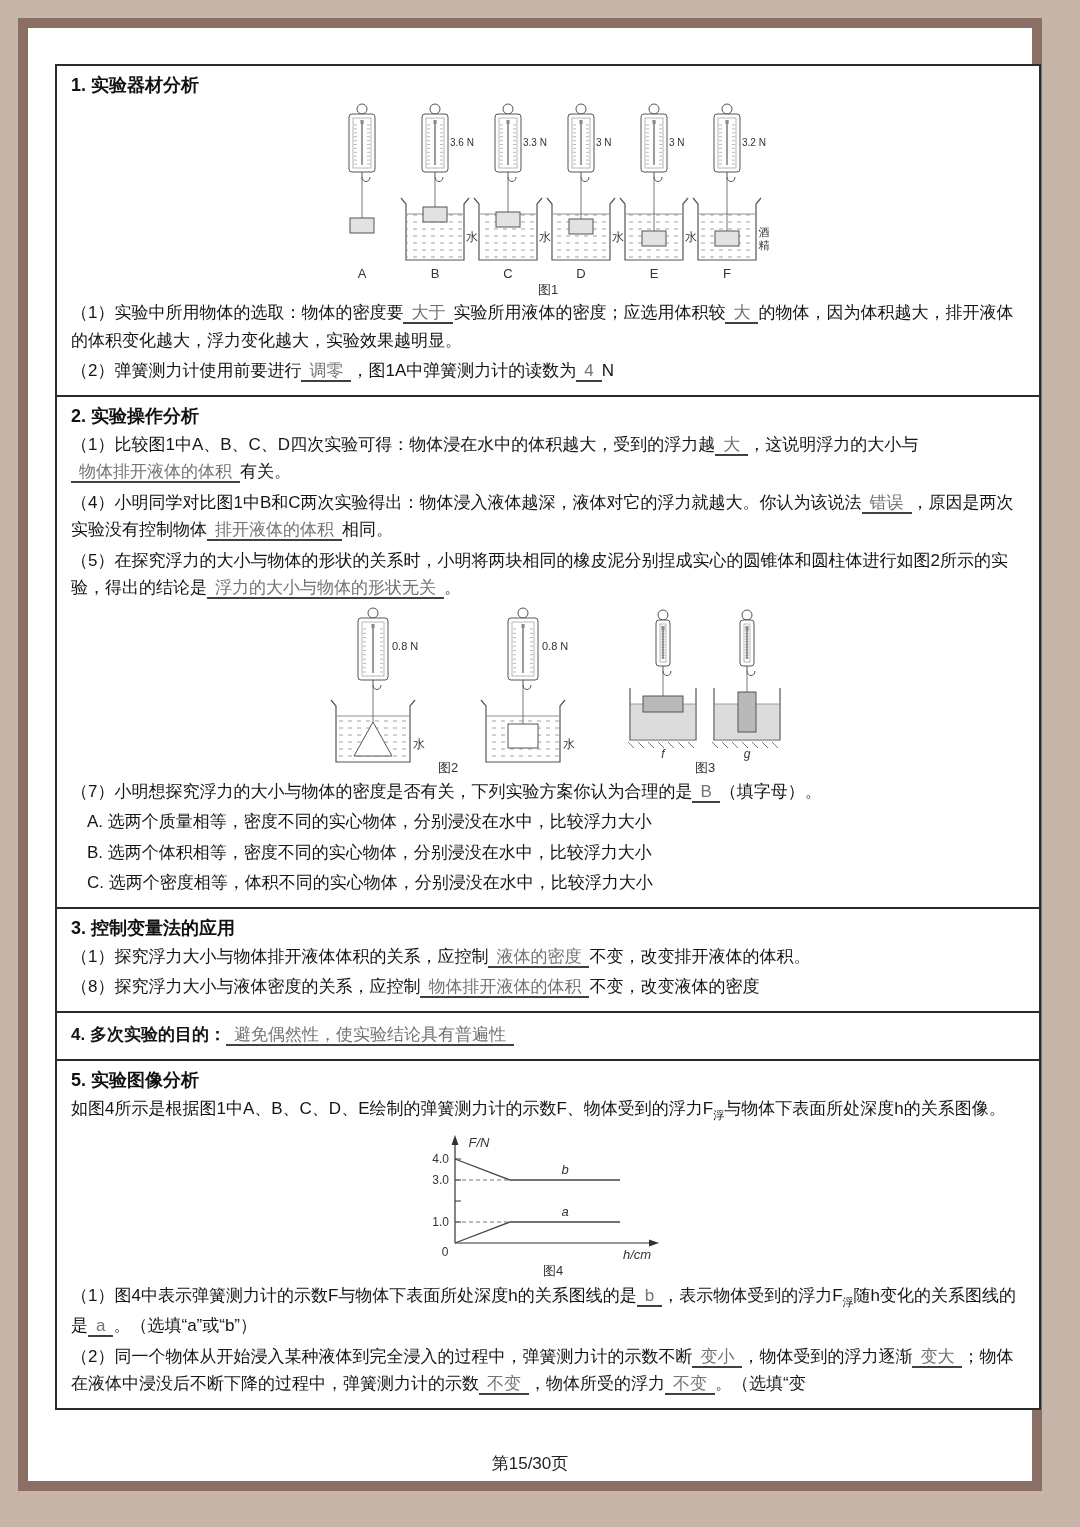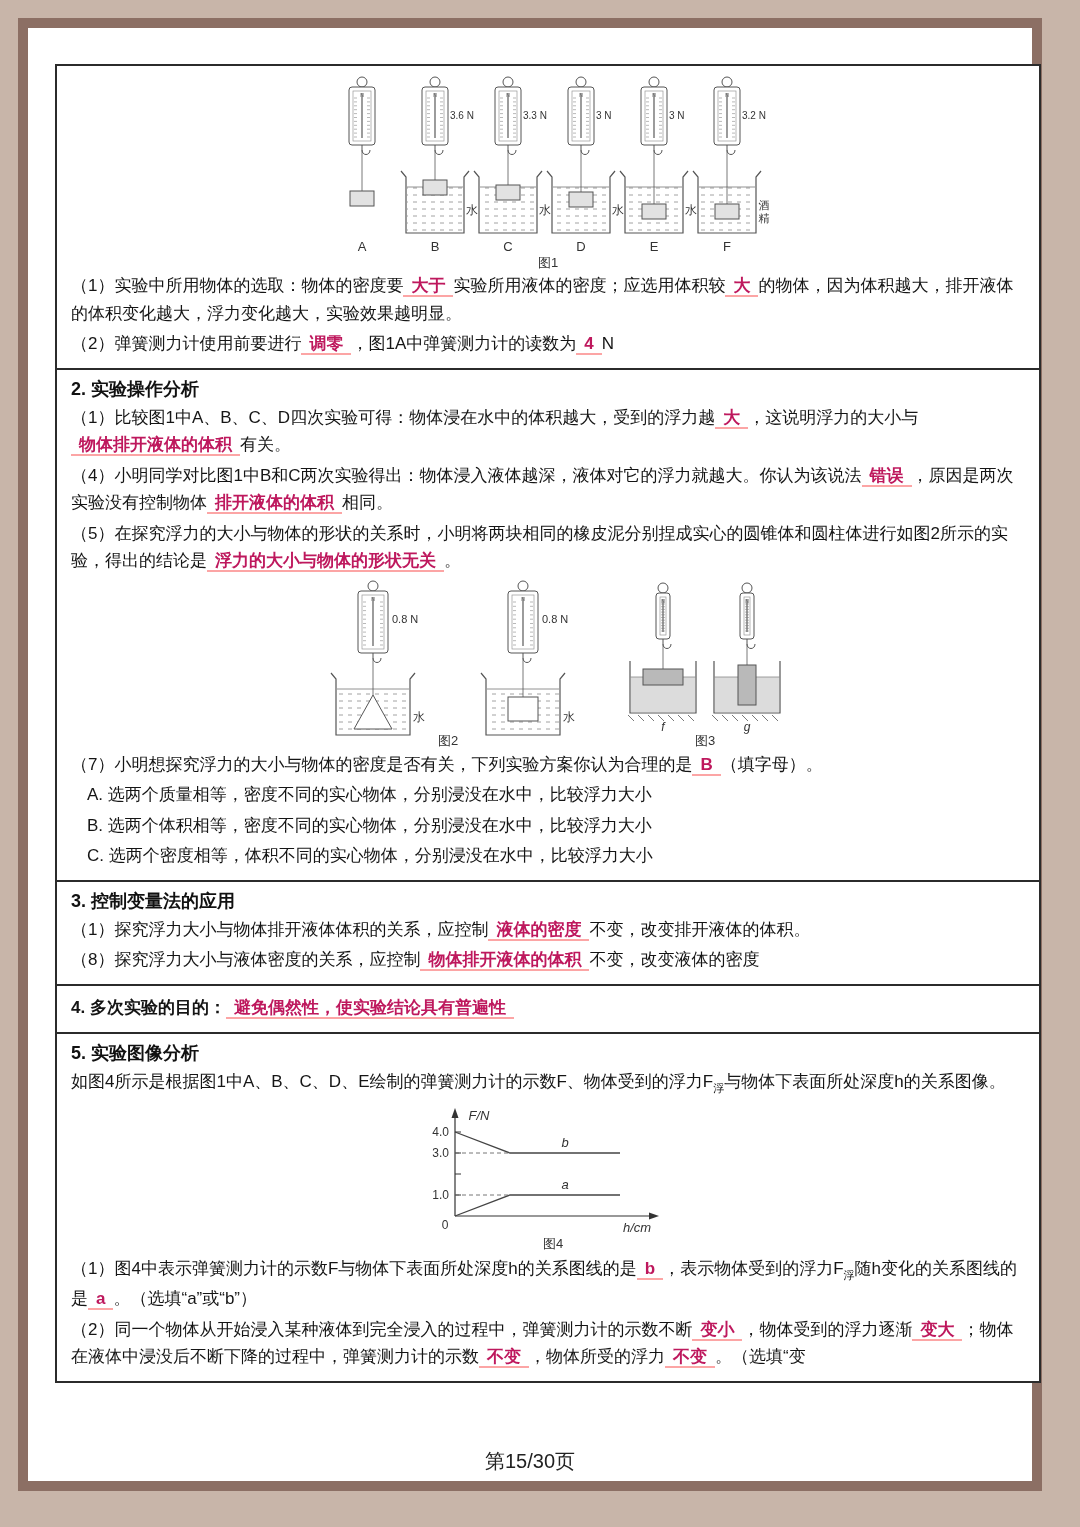--- a/index.html
+++ b/index.html
@@ -7,35 +7,36 @@
   body{width:1080px;height:1527px;position:relative;background:#c8b5a9;
        font-family:"Liberation Sans","DejaVu Sans",sans-serif;}
   .paper{position:absolute;left:18px;top:18px;width:1024px;height:1473px;
          border:10px solid #8c6f64;background:#ffffff;}
   .table{position:absolute;left:27px;top:36px;width:986px;border:2px solid #2b2b2b;background:#fff;}
   section{border-top:2px solid #2b2b2b;padding:5px 14px 7px;}
   section.first{border-top:none;}
   h3{margin:2px 0 3px;font-size:18px;color:#111;font-weight:700;}
   p{margin:3px 0;font-size:17px;line-height:1.62;color:#151515;}
   p.opt{margin-left:16px;}
-  .seg-ans{color:#be185d;font-weight:700;padding:0 8px;border-bottom:2px solid #fca5a5;white-space:nowrap;}
+  .seg-ans{color:#737373;font-weight:400;padding:0 8px;border-bottom:2px solid #404040;white-space:nowrap;}
   .seg-b{font-weight:700;}
   .seg-sub{font-size:11px;vertical-align:-5px;}
   .fig-wrap{display:flex;justify-content:center;margin:2px 0;}
   .fig-row{display:flex;justify-content:center;align-items:flex-start;margin:4px 0;}
-  .footer{position:absolute;left:0;right:0;bottom:6px;text-align:center;font-size:20px;color:#222;}
+  .footer{position:absolute;left:0;right:0;bottom:6px;text-align:center;font-size:17px;color:#222;}
   svg text{font-family:"Liberation Sans","DejaVu Sans",sans-serif;}
 </style>
 </head>
 <body>
 
 <div class="paper">
   <div class="table">
 
     <section class="first">
+      <h3>1. 实验器材分析</h3>
       <div class="fig-wrap">
         <svg id="fig1" width="452" height="196">
             <defs>
               <pattern id="dashpat" width="9" height="7" patternUnits="userSpaceOnUse">
                 <line x1="1" y1="3" x2="5" y2="3" stroke="#8a8a8a" stroke-width="0.8"></line>
               </pattern>
             </defs>
             <g>
               <circle cx="40" cy="9" r="5" fill="none" stroke="#555" stroke-width="1"></circle>
               <rect x="27" y="14" width="26" height="58" rx="3" fill="#fff" stroke="#555" stroke-width="1"></rect>

